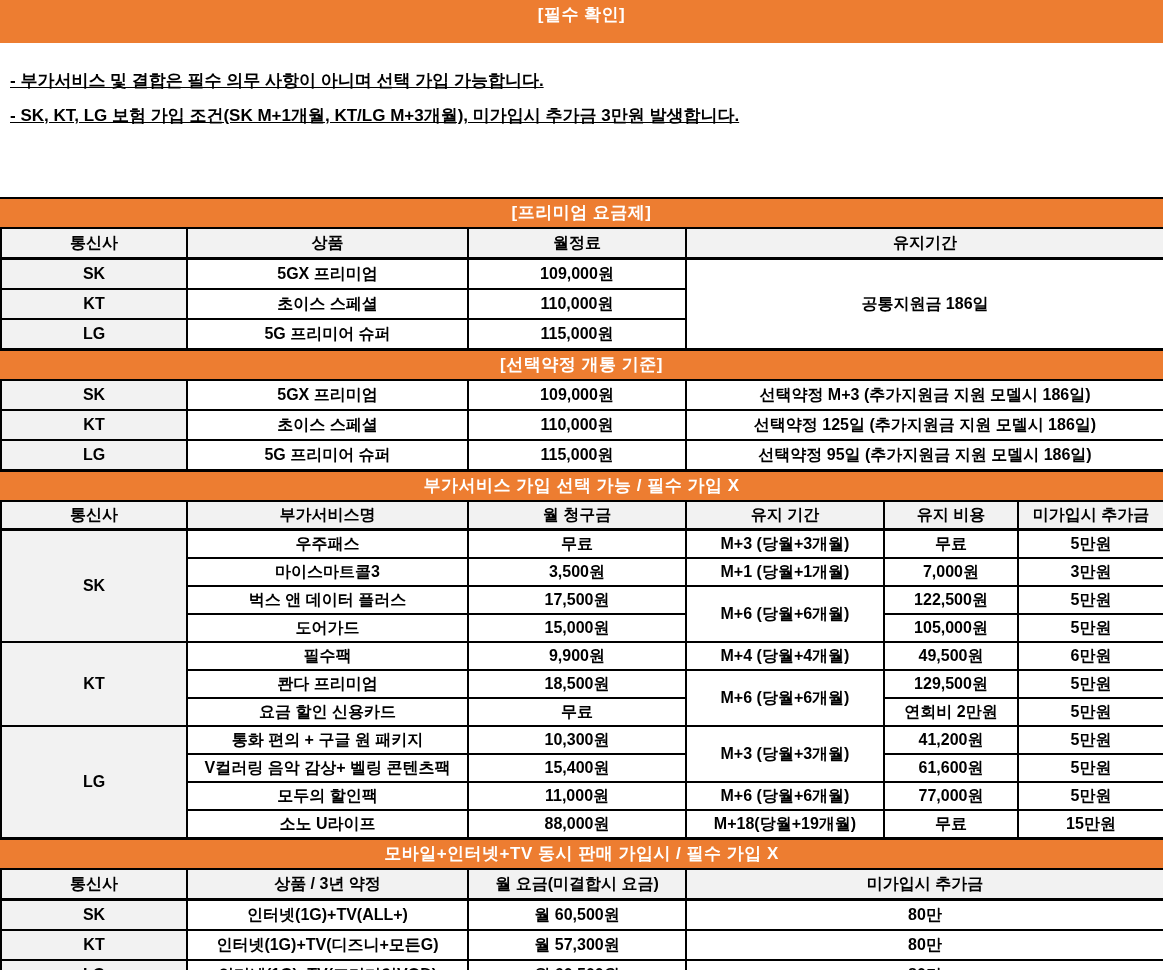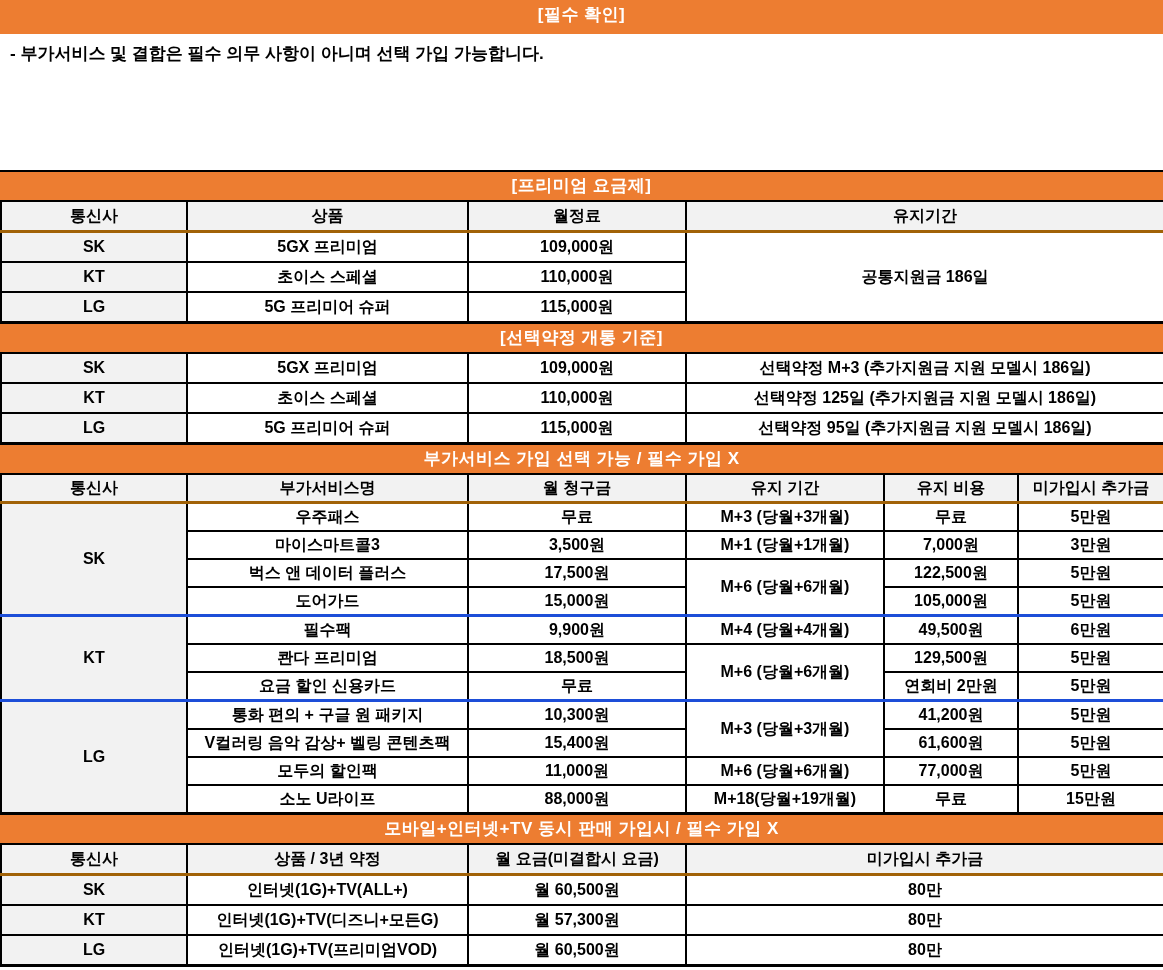--- a/index.html
+++ b/index.html
@@ -14,25 +14,26 @@
   .bar {
     background: var(--orange, #ED7D31);
     color: #fff;
     text-align: center;
     height: 28px;
     line-height: 28px;
     font-size: 17px;
     border-top: 1px solid #000;
     letter-spacing: 0.5px;
   }
-  .bar.first { border-top: none; height: 34px; line-height: 29px; }
+  .bar.first { border-top: none; height: 43px; line-height: 29px; }
   .notes {
-    padding: 2px 10px 10px 10px;
+    padding: 20px 10px 10px 10px;
     height: 124px;
     border-bottom: 1px solid #000;
+    text-decoration: underline;
   }
   .notes .line {
     font-size: 17px;
     line-height: 35px;
     white-space: nowrap;
   }
   table.tbl {
     border-collapse: collapse;
     table-layout: fixed;
     width: 1163px;
@@ -42,44 +43,45 @@
     text-align: center;
     vertical-align: middle;
     font-size: 16px;
     height: 28px;
     padding: 0 2px;
     overflow: hidden;
     white-space: nowrap;
   }
   table.tbl tr.hrow td {
     background: var(--cellGray, #F2F2F2);
-    border-bottom: 3px solid #a16207;
+    border-bottom: 3px solid #000000;
   }
   table.tbl td.gray { background: var(--cellGray, #F2F2F2); }
-  table.tbl tr.gtop td { border-top: 3px solid #1d4ed8; }
+  table.tbl tr.gtop td { border-top: 1px solid #1d4ed8; }
   table.tbl-addon td { height: 26px; }
   table.tbl-last { border-bottom: 3px solid #000; }
   td.small { font-size: 14px; }
   
   col.c1 { width: 186px; }
   col.c2 { width: 281px; }
   col.c3 { width: 218px; }
   col.c4 { width: 478px; }
   col.c4a { width: 198px; }
   col.c4b { width: 134px; }
   col.c4c { width: 146px; }
 </style>
 </head>
 <body>
 
 <div class="bar first">
   <span>[필수 확인]</span>
 </div>
 <div class="notes">
   <div class="line">- 부가서비스 및 결합은 필수 의무 사항이 아니며 선택 가입 가능합니다.</div>
+  <div class="line">- SK, KT, LG 보험 가입 조건(SK M+1개월, KT/LG M+3개월), 미가입시 추가금 3만원 발생합니다.</div>
 </div>
 
 <div class="bar">
   <span>[프리미엄 요금제]</span>
 </div>
 <table class="tbl">
   <colgroup>
       <col class="c1">
       <col class="c2">
       <col class="c3">

